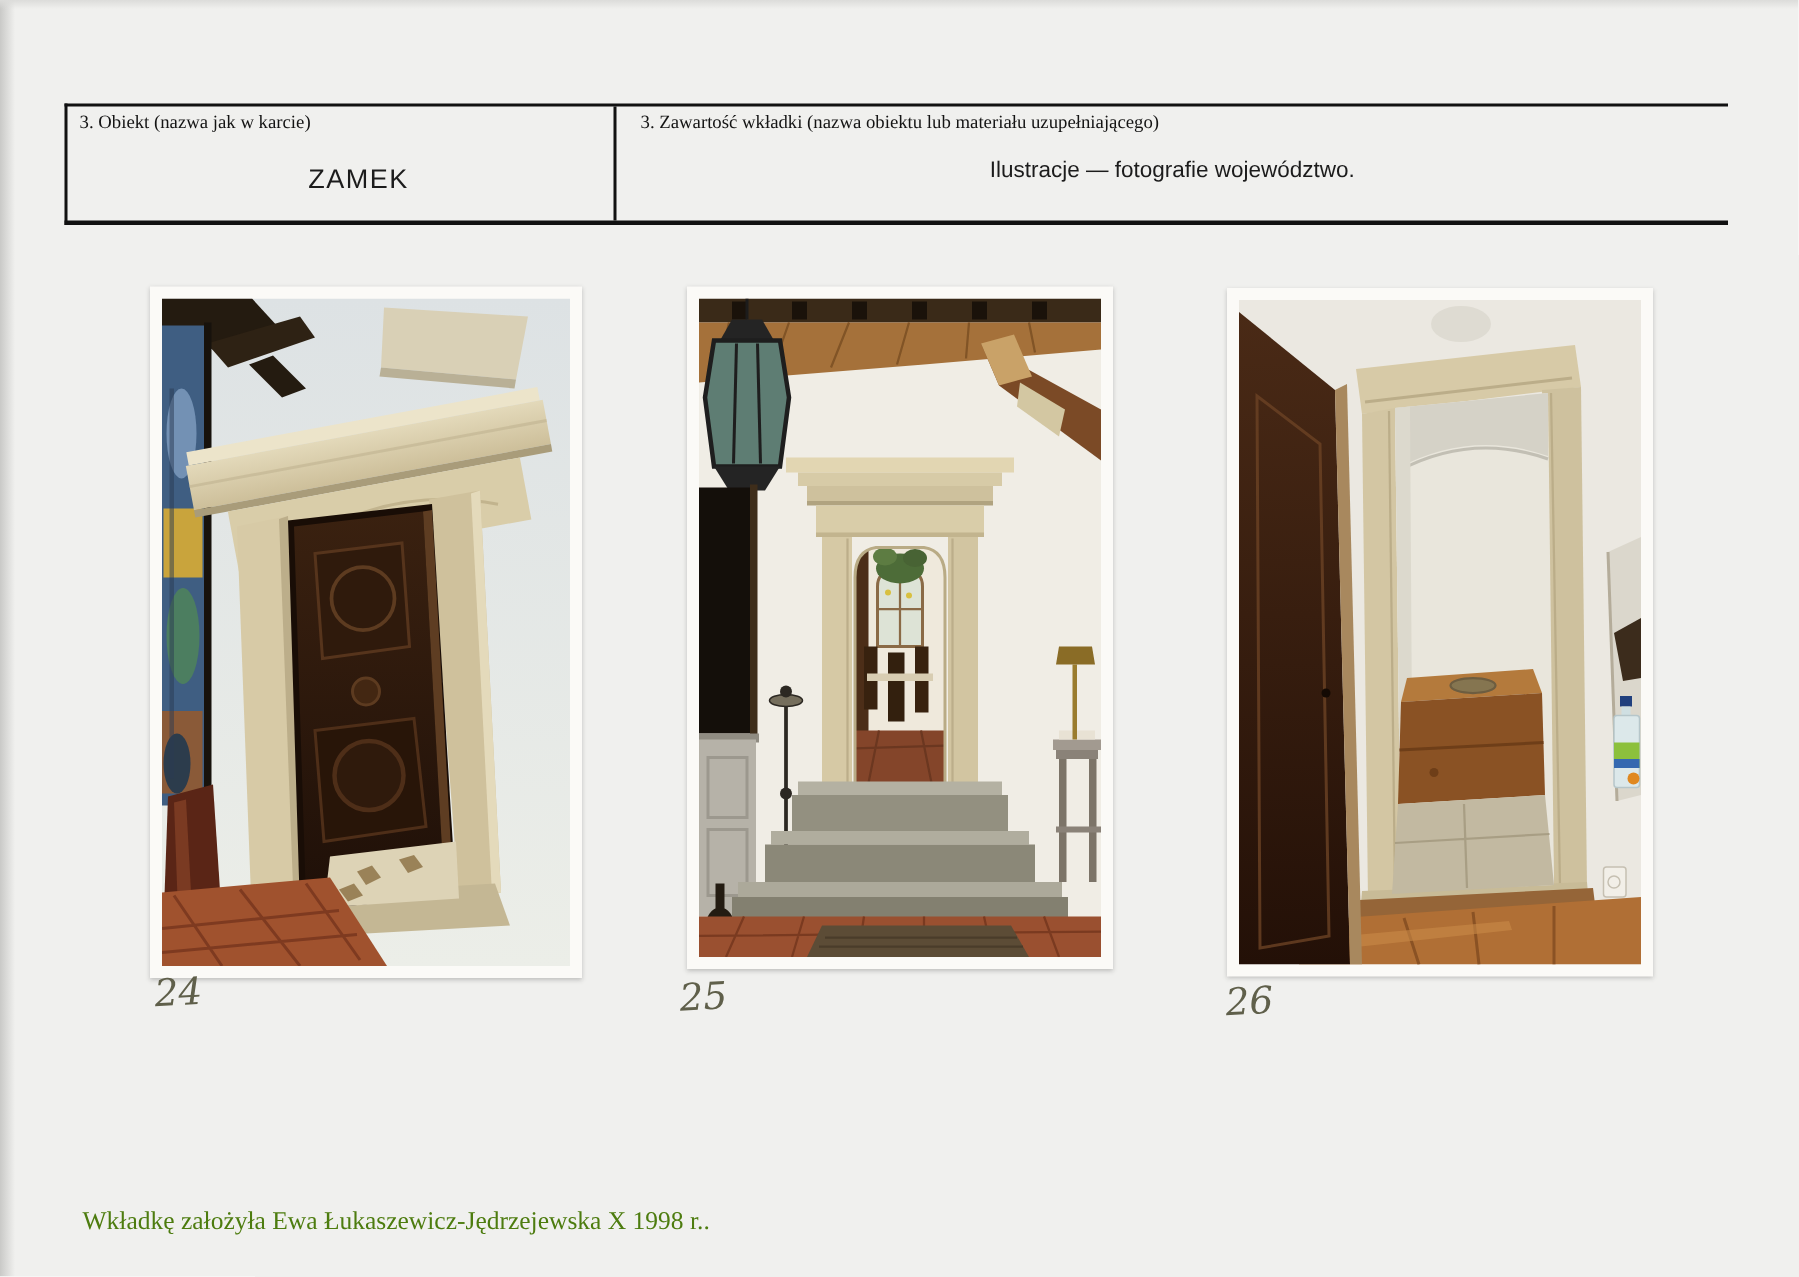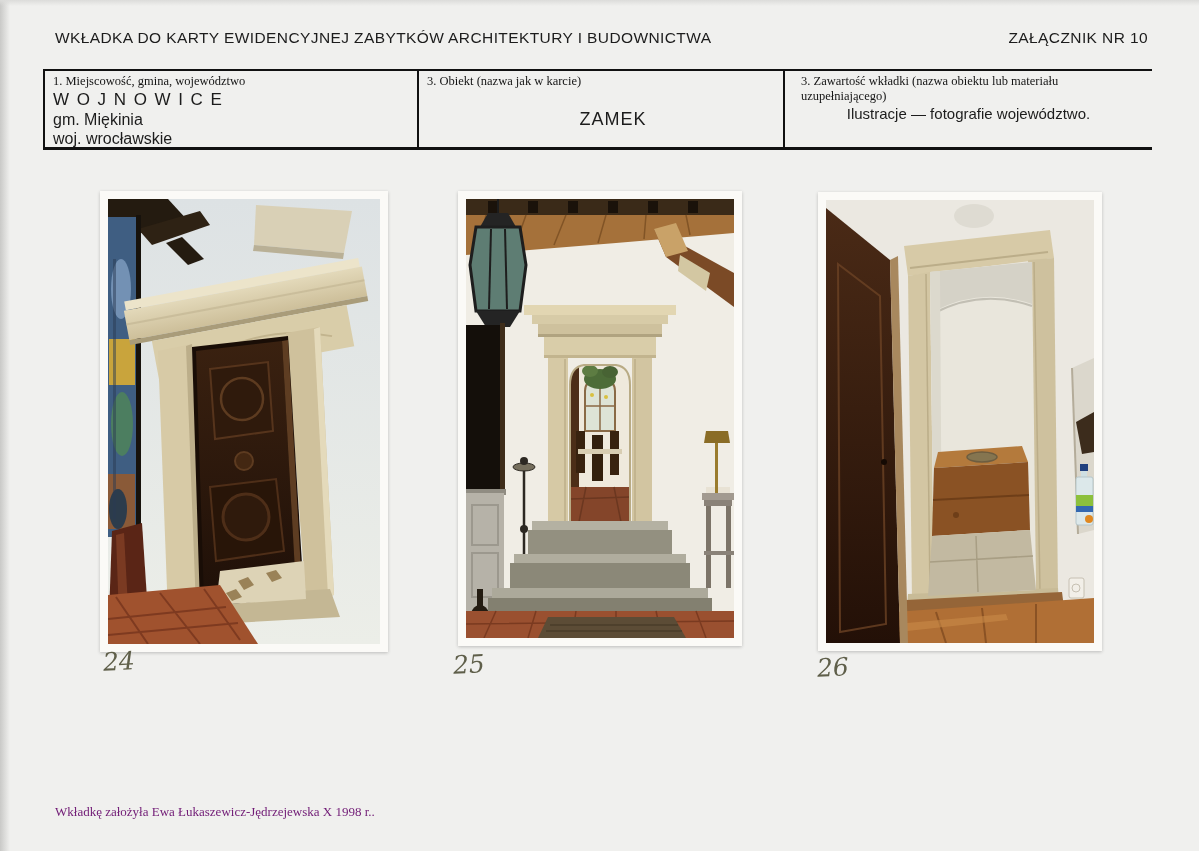--- a/index.html
+++ b/index.html
@@ -36,41 +36,31 @@
   .photo-25{left:458px;top:191px;}
   .photo-26{left:818px;top:192px;}
 
   .hand{position:absolute;font-family:"DejaVu Serif",serif;font-style:italic;
         font-size:25px;color:#5f5f4a;transform:rotate(-3deg);}
   .hand-24{left:103px;top:647px;}
   .hand-25{left:453px;top:650px;}
   .hand-26{left:817px;top:653px;}
 
   .foot{position:absolute;left:55px;top:804px;font-family:"Liberation Serif",serif;
-        font-size:13px;color:#701a75;}
+        font-size:17px;color:#4d7c0f;}
 </style>
 </head>
 <body>
 
 <div class="page">
   <div class="scan-edge-left"></div>
   <div class="scan-edge-top"></div>
 
-  <div class="hdr">
-    <div class="hdr-title">WKŁADKA DO KARTY EWIDENCYJNEJ ZABYTKÓW ARCHITEKTURY I BUDOWNICTWA</div>
-    <div class="hdr-attachment">ZAŁĄCZNIK NR 10</div>
-  </div>
 
   <div class="ftable">
-    <div class="fcell fcell-1">
-      <div class="flabel">1. Miejscowość, gmina, województwo</div>
-      <div class="line-big" style="letter-spacing: 0.45em;">WOJNOWICE</div>
-      <div class="line-mid">gm. Miękinia</div>
-      <div class="line-mid">woj. wrocławskie</div>
-    </div>
     <div class="fcell fcell-2">
       <div class="flabel">3. Obiekt (nazwa jak w karcie)</div>
       <div class="val-center val-zamek">ZAMEK</div>
     </div>
     <div class="fcell fcell-3">
       <div class="flabel">3. Zawartość wkładki (nazwa obiektu lub materiału uzupełniającego)</div>
       <div class="val-center val-ilu">Ilustracje — fotografie województwo.</div>
     </div>
   </div>
 

